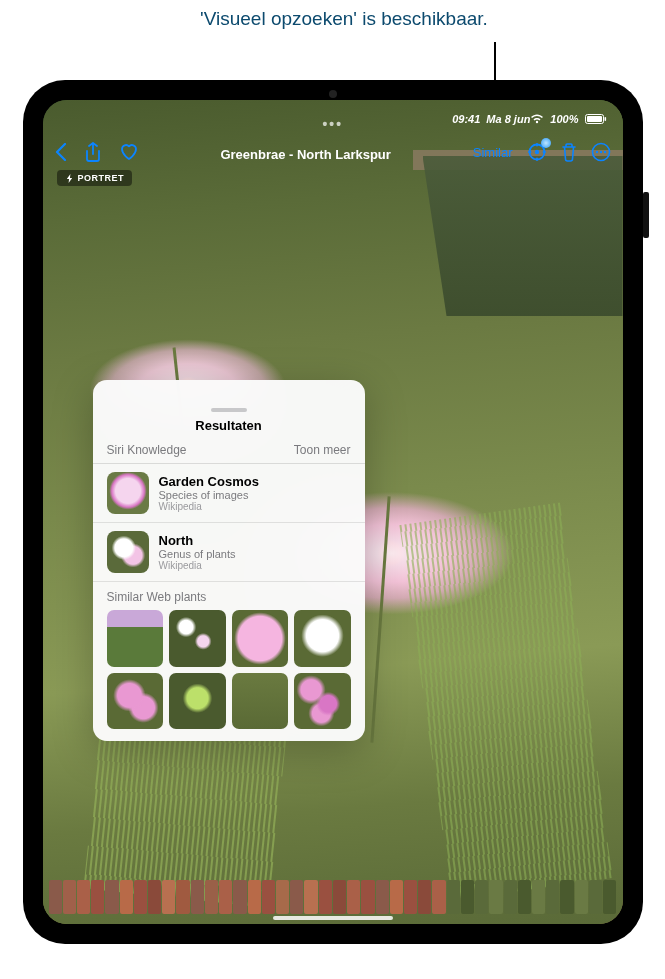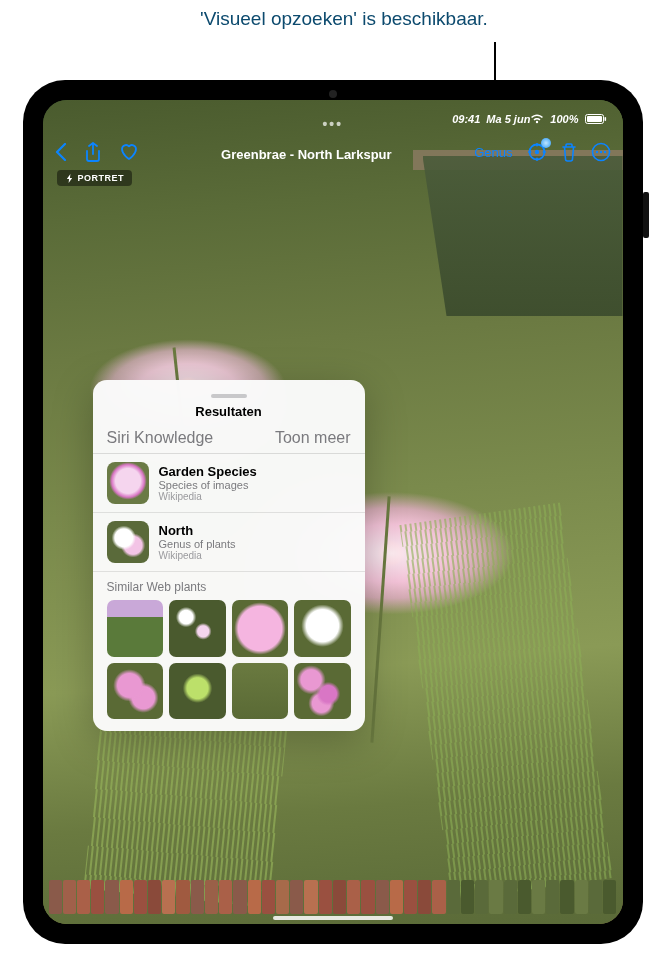--- a/index.html
+++ b/index.html
@@ -49,24 +49,24 @@
     .tb-sub { font-size: 9px; opacity: 0.92; }
     .tb-right { display: flex; gap: 14px; align-items: center; }
     .tb-edit { font-size: 13px; font-weight: 500; color: #0b84ff; }
     .icon { color: #0b84ff; cursor: pointer; display: inline-flex; }
     .vlookup-badge { position: relative; }
     .vlookup-badge::after { content: ''; position: absolute; right: -4px; top: -4px; width: 10px; height: 10px; border-radius: 50%; background: radial-gradient(#bde5ff,#2a9af5); }
 
     .portrait-badge { position: absolute; top: 70px; left: 14px; background: rgba(0,0,0,0.45); color: #fff; font-size: 9px; font-weight: 600; letter-spacing: 0.5px; padding: 3px 8px; border-radius: 4px; display: flex; align-items: center; gap: 4px; z-index: 4; }
 
     
-    .results-card { position: absolute; top: 280px; left: 50px; width: 272px; background: rgba(250,250,250,0.98); backdrop-filter: blur(30px); border-radius: 14px; box-shadow: 0 10px 40px rgba(0,0,0,0.25); padding: 14px 0 12px; z-index: 6; }
+    .results-card { position: absolute; top: 280px; left: 50px; width: 272px; background: rgba(250,250,250,0.98); backdrop-filter: blur(30px); border-radius: 14px; box-shadow: 0 10px 40px rgba(0,0,0,0.25); padding: 28px 0 12px; z-index: 6; }
     .results-handle { width: 36px; height: 4px; background: #c8c8ca; border-radius: 2px; margin: 0 auto 6px; }
     .results-title { text-align: center; font-size: 13px; font-weight: 600; color: #000; margin-bottom: 10px; }
-    .results-section-hdr { display: flex; justify-content: space-between; padding: 0 14px 6px; font-size: 16px; border-bottom: 0.5px solid rgba(0,0,0,0.12); }
+    .results-section-hdr { display: flex; justify-content: space-between; padding: 0 14px 6px; font-size: 12px; border-bottom: 0.5px solid rgba(0,0,0,0.12); }
     .results-section-hdr .label { color: #7a7a7e; }
     .results-section-hdr .more { color: #7a7a7e; }
     .kn-row { display: flex; gap: 10px; padding: 8px 14px; align-items: center; border-bottom: 0.5px solid rgba(0,0,0,0.1); }
     .kn-thumb { width: 42px; height: 42px; border-radius: 8px; flex: none; }
     .kn-thumb.t1 { background: radial-gradient(circle at 50% 45%, #f5d5ee 0 40%, #d976c5 52%, transparent 60%), #6a7a45; }
     .kn-thumb.t2 { background: radial-gradient(circle at 40% 40%, #fff 0 25%, transparent 34%), radial-gradient(circle at 62% 58%, #f3c4e6 0 25%, transparent 34%), #5a6a3a; }
     .kn-text { display: flex; flex-direction: column; }
     .kn-title { font-size: 13px; font-weight: 600; color: #000; }
     .kn-sub { font-size: 11px; color: #7a7a7e; }
     .kn-src { font-size: 10px; color: #9a9a9e; }
@@ -105,21 +105,21 @@
         <div class="planter"></div>
         <div class="feather1"></div>
         <div class="feather2"></div>
         <div class="stem1"></div>
         <div class="stem2"></div>
       </div>
 
       <div class="status-bar">
         <div class="status-left">
           <span>09:41</span>
-          <span>Ma 5 jun</span>
+          <span>Ma 8 jun</span>
         </div>
         <div class="status-dots">•••</div>
         <div class="status-right">
           <span class="wifi-icon">
             <svg width="14" height="10" viewBox="0 0 14 10">
                 <path d="M7 9.2a1.2 1.2 0 100-2.4 1.2 1.2 0 000 2.4zM3.5 5.4C4.5 4.5 5.7 4 7 4s2.5.5 3.5 1.4l-1.1 1.1C8.7 5.9 7.9 5.6 7 5.6s-1.7.3-2.4.9L3.5 5.4zM1 3C2.7 1.4 4.8.5 7 .5S11.3 1.4 13 3l-1.1 1.1C10.5 2.8 8.8 2.1 7 2.1S3.5 2.8 2.1 4.1L1 3z" fill="#fff"></path>
               </svg>
           </span>
           <span>100%</span>
           <span class="battery-icon">
@@ -147,21 +147,21 @@
           <span class="icon">
             <svg width="20" height="18" viewBox="0 0 20 18">
                 <path d="M10 16s-7-4.4-7-10a4 4 0 017-2.6A4 4 0 0117 6c0 5.6-7 10-7 10z" fill="none" stroke="#0b84ff" stroke-width="1.8" stroke-linecap="round" stroke-linejoin="round"></path>
               </svg>
           </span>
         </div>
         <div class="tb-center">
           <div class="tb-title">Greenbrae - North Larkspur</div>
         </div>
         <div class="tb-right">
-          <span class="tb-edit">Genus</span>
+          <span class="tb-edit">Similar</span>
           <span class="icon vlookup-badge">
             <svg width="20" height="20" viewBox="0 0 20 20">
                 <circle cx="10" cy="10" r="7.5" fill="none" stroke="#0b84ff" stroke-width="1.8"></circle>
                 <circle cx="10" cy="10" r="2.2" fill="#0b84ff"></circle>
                 <path d="M10 2v1.5M10 16.5V18M2 10h1.5M16.5 10H18" stroke="#0b84ff" stroke-width="1.8" stroke-linecap="round"></path>
               </svg>
           </span>
           <span class="icon">
             <svg width="16" height="20" viewBox="0 0 16 20">
                 <path d="M2 5h12M5 5V3a1 1 0 011-1h4a1 1 0 011 1v2M3.5 5l1 12a2 2 0 002 2h3a2 2 0 002-2l1-12" fill="none" stroke="#0b84ff" stroke-width="1.6" stroke-linecap="round" stroke-linejoin="round"></path>
@@ -189,21 +189,21 @@
         <div class="results-handle"></div>
         <div class="results-title">Resultaten</div>
         <div class="results-section-hdr">
           <span class="label">Siri Knowledge</span>
           <span class="more">Toon meer</span>
         </div>
 
         <div class="kn-row">
           <div class="kn-thumb t1"></div>
           <div class="kn-text">
-            <span class="kn-title">Garden Species</span>
+            <span class="kn-title">Garden Cosmos</span>
             <span class="kn-sub">Species of images</span>
             <span class="kn-src">Wikipedia</span>
           </div>
         </div>
         <div class="kn-row">
           <div class="kn-thumb t2"></div>
           <div class="kn-text">
             <span class="kn-title">North</span>
             <span class="kn-sub">Genus of plants</span>
             <span class="kn-src">Wikipedia</span>

